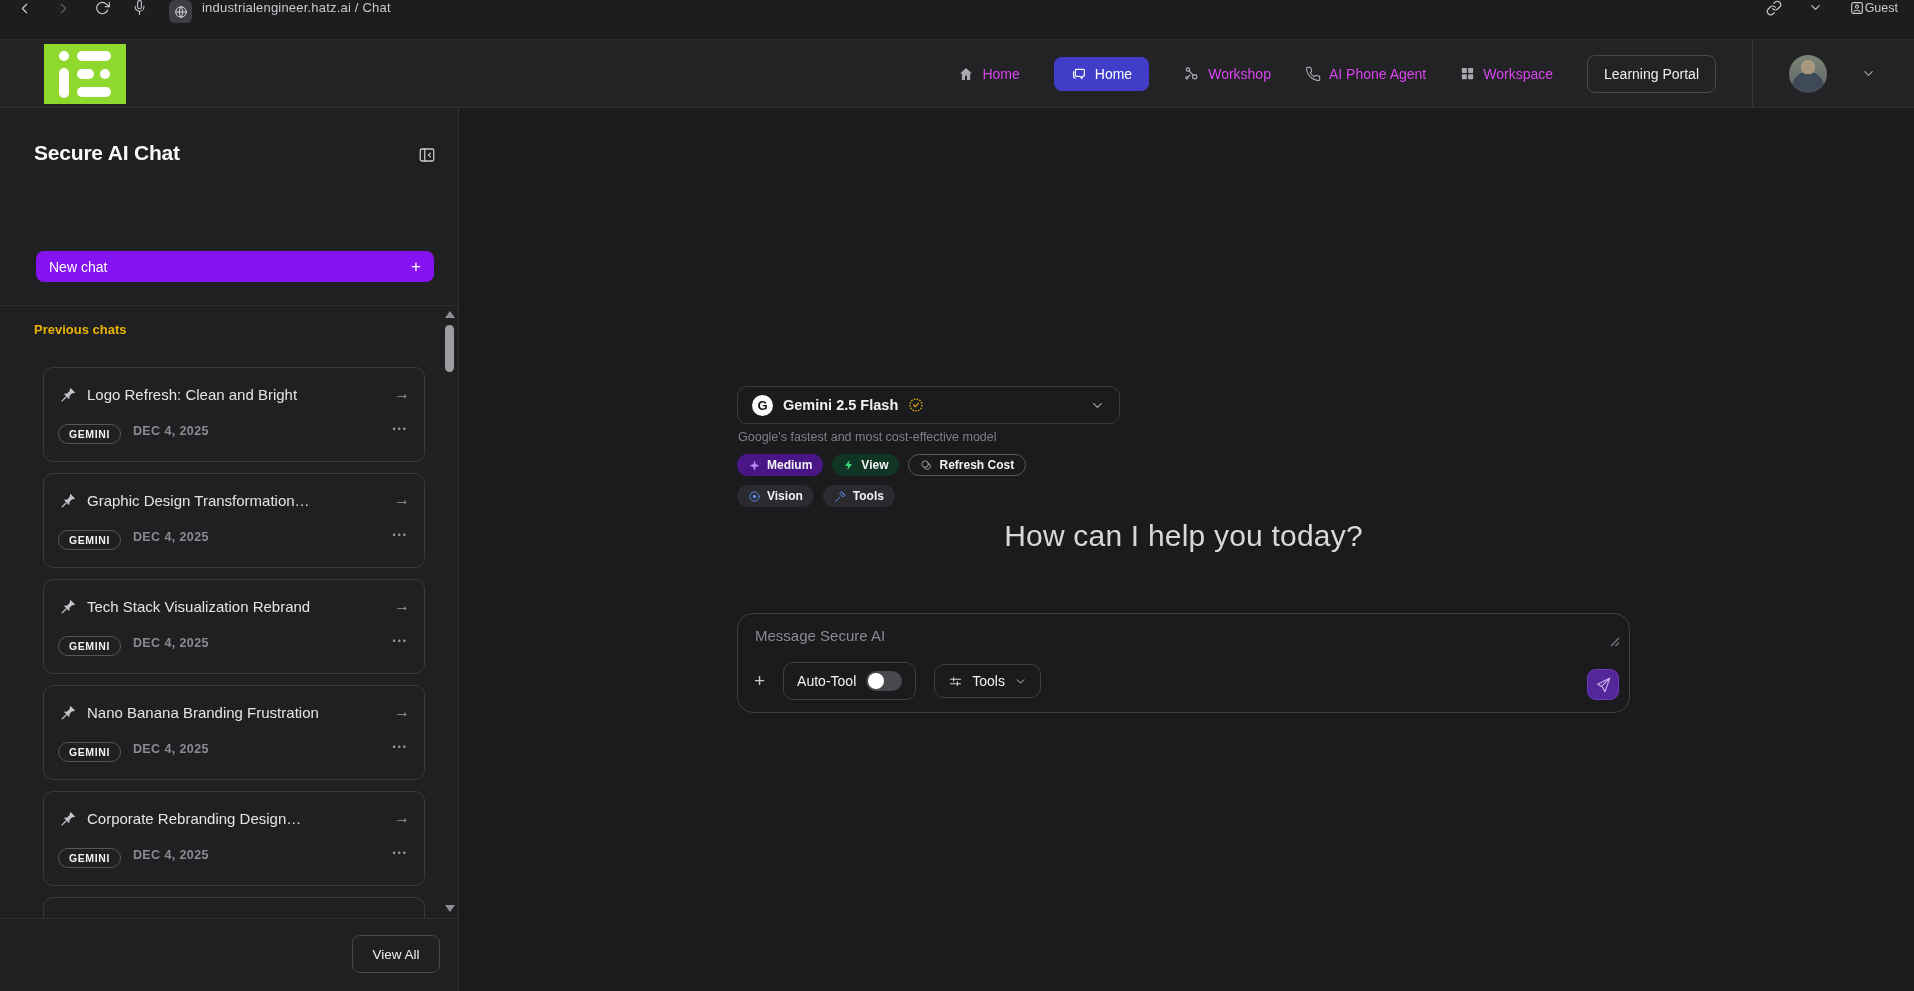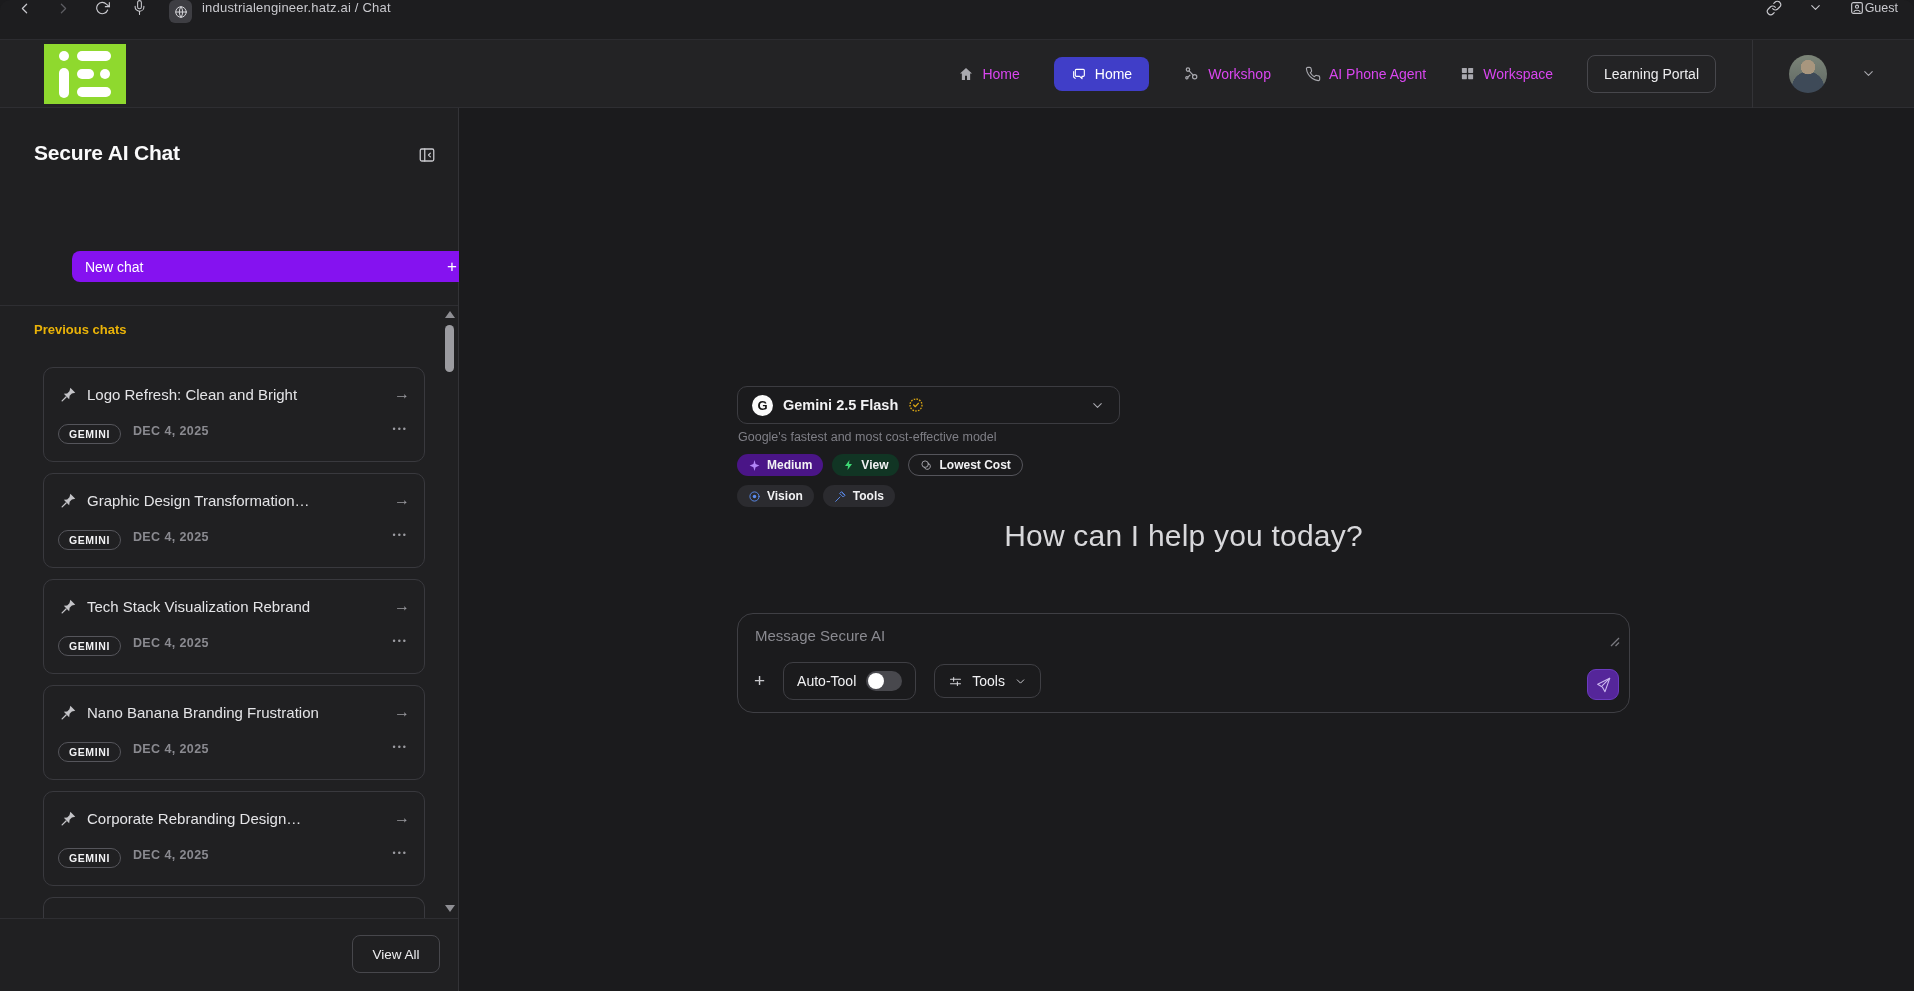--- a/index.html
+++ b/index.html
@@ -45,21 +45,21 @@
              border-right:1px solid #333337; }
   .sb-title { position:absolute; left:34px; top:33px; font-size:21px; font-weight:800; letter-spacing:-.2px; color:#FAFAFB; }
   .collapse-btn { position:absolute; left:418px; top:38px; color:#C9C9CE; cursor:pointer; }
   .search-box { position:absolute; left:36px; top:94px; width:398px; height:36px; border:1px solid #3B3B40;
                 border-radius:10px; display:flex; align-items:center; padding:0 12px 0 14px; }
   .search-box input { flex:1; background:transparent; border:none; outline:none; color:#E8E8EA; font-size:14px;
                       font-family:"Liberation Sans", sans-serif; }
   .search-box input::placeholder { color:#7E7E85; }
   .search-box svg { color:#B3B3B8; }
   .new-chat { position:absolute; left:36px; top:143px; width:398px; height:31px; background:#8512F0;
-              border-radius:8px; display:flex; align-items:center; padding:0 13px; cursor:pointer;margin-left:36px; }
+              border-radius:8px; display:flex; align-items:center; padding:0 13px; cursor:pointer; }
   .new-chat .lbl { font-size:14px; color:#fff; }
   .new-chat .plus { margin-left:auto; color:#fff; font-size:17px; font-weight:400; }
   .sb-divider { position:absolute; left:0; top:197px; width:100%; height:1px; background:#2E2E32; }
   .prev-title { position:absolute; left:34px; top:214px; font-size:13px; font-weight:700; color:#eab308; }
 
   .chat-list { position:absolute; left:43px; top:259px; width:382px; }
   .chat-card { height:95px; border:1px solid #39393E; border-radius:10px; margin-bottom:11px; position:relative; cursor:pointer; }
   .cc-row1 { position:absolute; left:17px; right:14px; top:17px; display:flex; align-items:center; gap:11px; }
   .pin { color:#C4C4C8; flex:none; }
   .chat-title { font-size:15px; color:#E4E4E7; white-space:nowrap; overflow:hidden; text-overflow:ellipsis; flex:1; }
@@ -395,21 +395,21 @@
         <svg width="12" height="12" viewBox="0 0 24 24" fill="currentColor">
             <path d="M13 2 4 14h6l-1 8 9-12h-6z"></path>
           </svg>
         <span>View</span>
         </span>
       <span class="badge b-outline">
         <svg class="ic" width="13" height="13" viewBox="0 0 24 24">
             <circle cx="9.5" cy="9.5" r="6"></circle>
             <path d="M15.3 7.6a6 6 0 1 1-7.7 7.7"></path>
           </svg>
-        <span>Lowest Cost</span>
+        <span>Refresh Cost</span>
         </span>
     </div>
     <div class="badge-row" style="top:377px">
       <span class="badge b-gray">
         <svg class="ic" width="13" height="13" viewBox="0 0 24 24">
             <circle cx="12" cy="12" r="8.5"></circle>
             <circle cx="12" cy="12" r="3.2" fill="currentColor" stroke="none"></circle>
           </svg>
         <span>Vision</span>
         </span>

